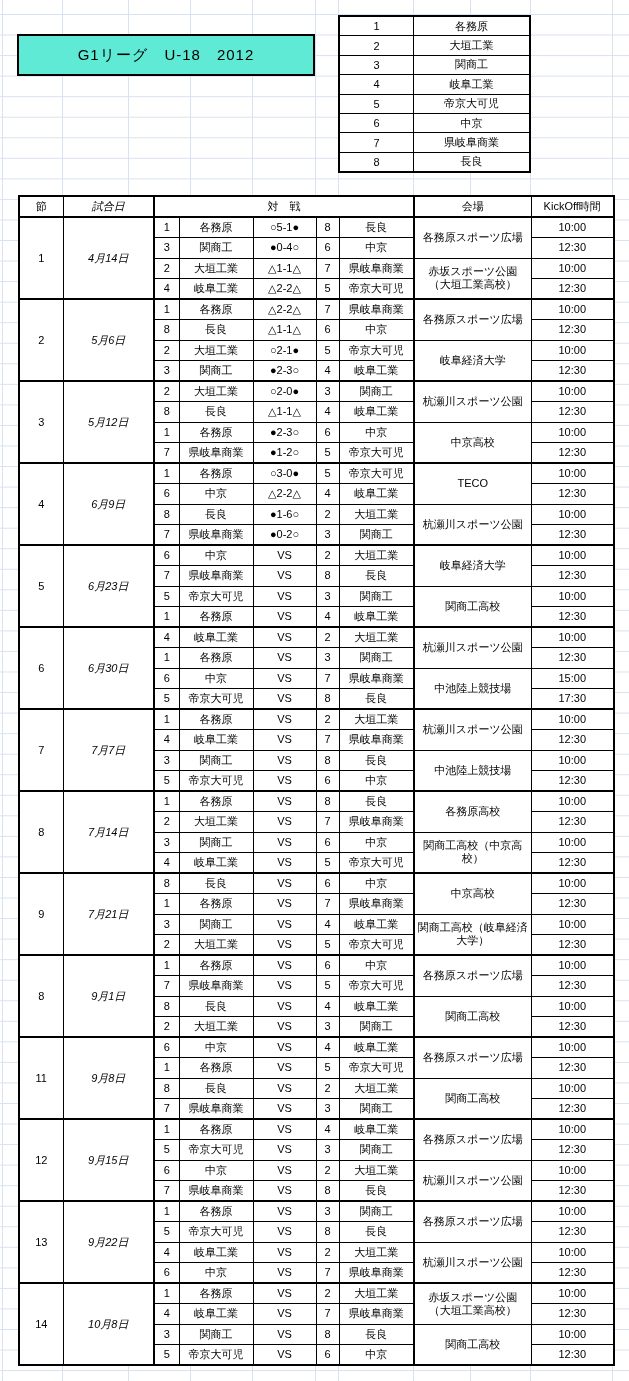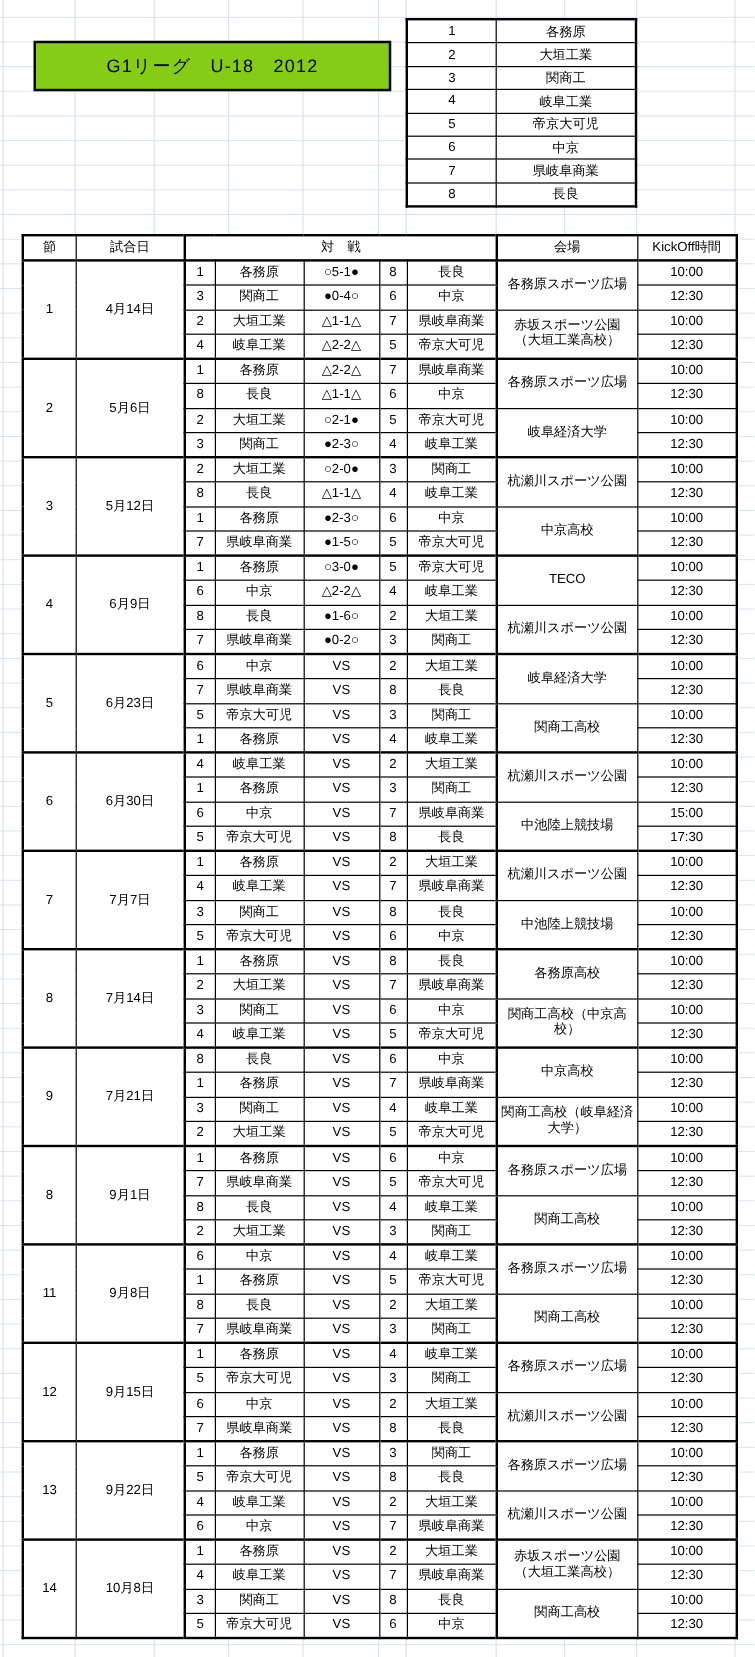--- a/index.html
+++ b/index.html
@@ -20,23 +20,23 @@
     position:absolute;inset:0;z-index:0;
     background-image:linear-gradient(to bottom, var(--grid) 1px, transparent 1px);
     background-size:100% 20.55px;
     background-position:0 14px;
   }
   .vline{position:absolute;top:0;bottom:0;width:1px;background:var(--grid);z-index:0;}
 
   
   .title-box{
     position:absolute;left:17px;top:34px;width:294px;height:38px;z-index:2;
-    background:#84cc16;border:2px solid var(--border);
+    background:#5eead4;border:2px solid var(--border);
     display:flex;align-items:center;justify-content:center;
-    font-size:15px;letter-spacing:1px;margin-left:11px;
+    font-size:15px;letter-spacing:1px;
   }
 
   
   .team-table{
     position:absolute;left:338px;top:15px;z-index:2;
     border-collapse:collapse;table-layout:fixed;background:#fff;
   }
   .team-table{border:2px solid var(--border);}
   .team-table td{
     border:1px solid var(--border);
@@ -54,21 +54,21 @@
   }
   .main-table th,.main-table td{
     border:1px solid var(--border);
     font-size:11px;font-weight:normal;
     text-align:center;vertical-align:middle;
     padding:0;overflow:hidden;line-height:13px;
   }
   .main-table thead th{height:19px;border-bottom:2px solid var(--border);}
   .main-table tbody tr{height:20.5px;}
   .main-table tr.round-start td{border-top:2px solid var(--border);}
-  .c-date,.th-date{border-right:2px solid var(--border) !important;}
+  .c-date,.th-date{border-right:2px solid var(--border) !important;font-style:italic;}
   .c-team2,.th-match{border-right:2px solid var(--border) !important;}
   .c-venue{white-space:pre-line;}
 </style>
 </head>
 <body>
 
 <div class="grid-bg"></div>
 <div id="vlines">
     <div class="vline" style="left: 2px;"></div>
     <div class="vline" style="left: 62px;"></div>
@@ -243,21 +243,21 @@
         <td class="c-team">各務原</td>
         <td class="c-score">●2-3○</td>
         <td class="c-no">6</td>
         <td class="c-team c-team2">中京</td>
         <td class="c-venue" rowspan="2">中京高校</td>
         <td class="c-time">10:00</td>
       </tr>
       <tr>
         <td class="c-no">7</td>
         <td class="c-team">県岐阜商業</td>
-        <td class="c-score">●1-5○</td>
+        <td class="c-score">●1-2○</td>
         <td class="c-no">5</td>
         <td class="c-team c-team2">帝京大可児</td>
         <td class="c-time">12:30</td>
       </tr>
       <tr class="round-start">
         <td class="c-round" rowspan="4">4</td>
         <td class="c-date" rowspan="4">6月9日</td>
         <td class="c-no">1</td>
         <td class="c-team">各務原</td>
         <td class="c-score">○3-0●</td>

